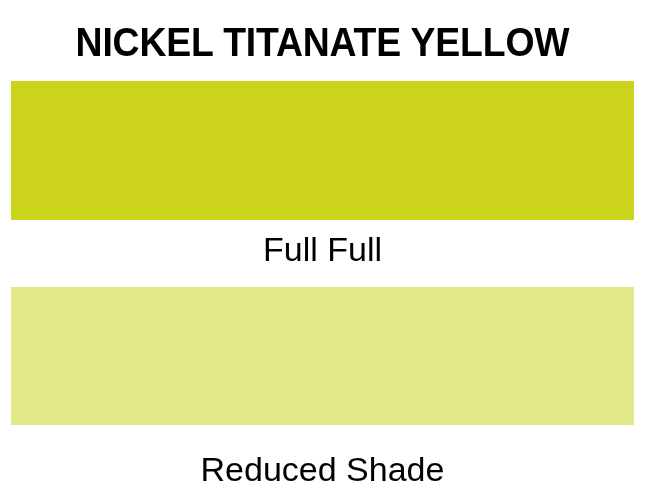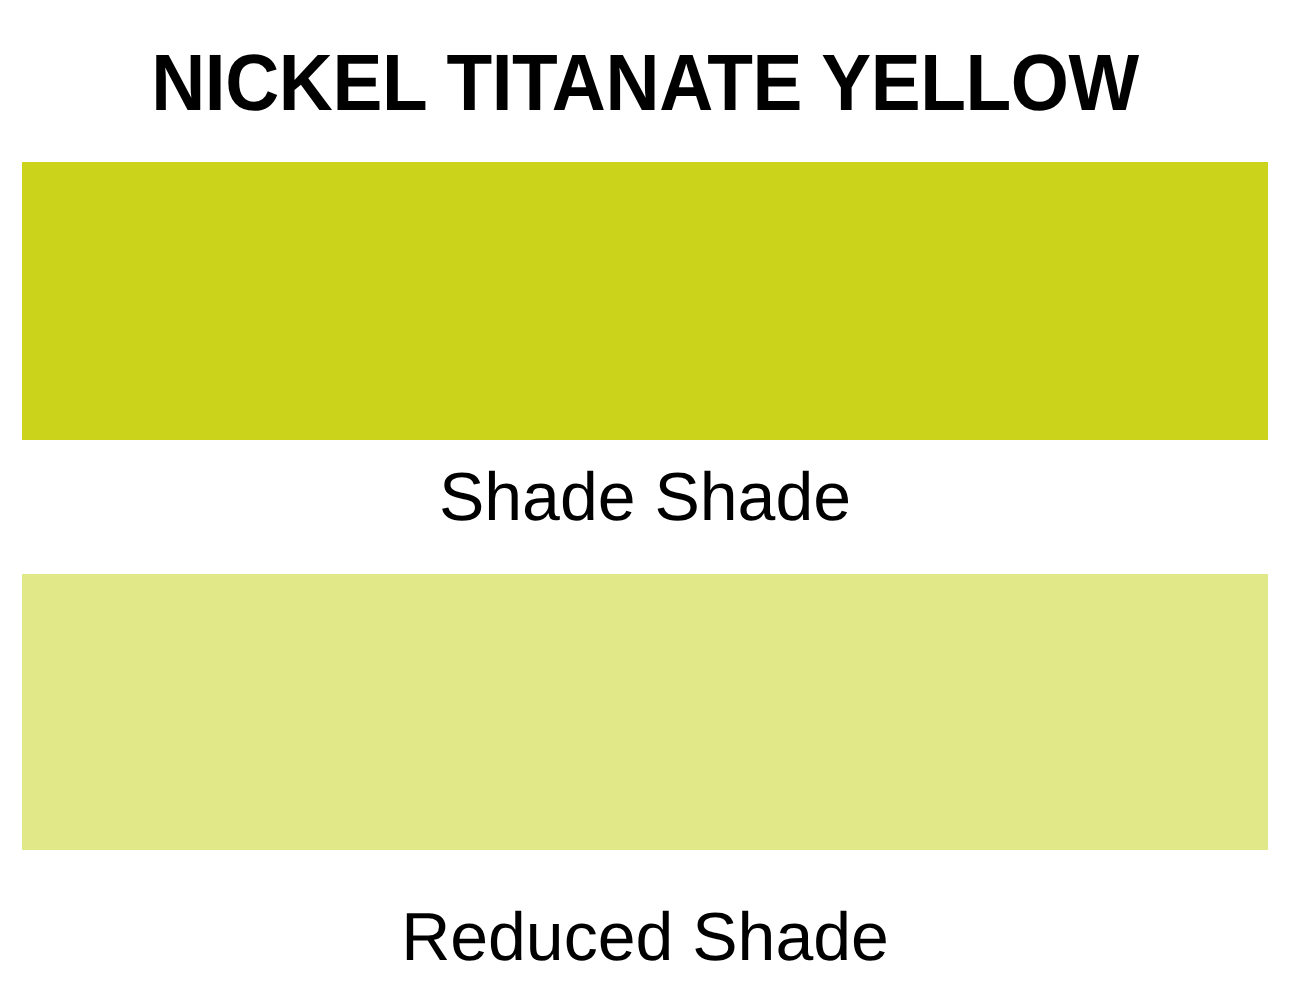--- a/index.html
+++ b/index.html
@@ -68,19 +68,19 @@
 </style>
 </head>
 <body>
 
 <div id="card" style="background-color: rgb(255, 255, 255); color: rgb(0, 0, 0);">
 
   <div class="pigment-title">NICKEL TITANATE YELLOW</div>
 
   <div class="swatch swatch-full" style="background-color: rgb(203, 212, 26);"></div>
 
-  <div class="shade-label label-full">Shade Shade</div>
+  <div class="shade-label label-full">Full Full</div>
 
   <div class="swatch swatch-reduced" style="background-color: rgb(224, 232, 136);"></div>
 
   <div class="shade-label label-reduced">Reduced Shade</div>
 
 </div>
 
 </body></html>

